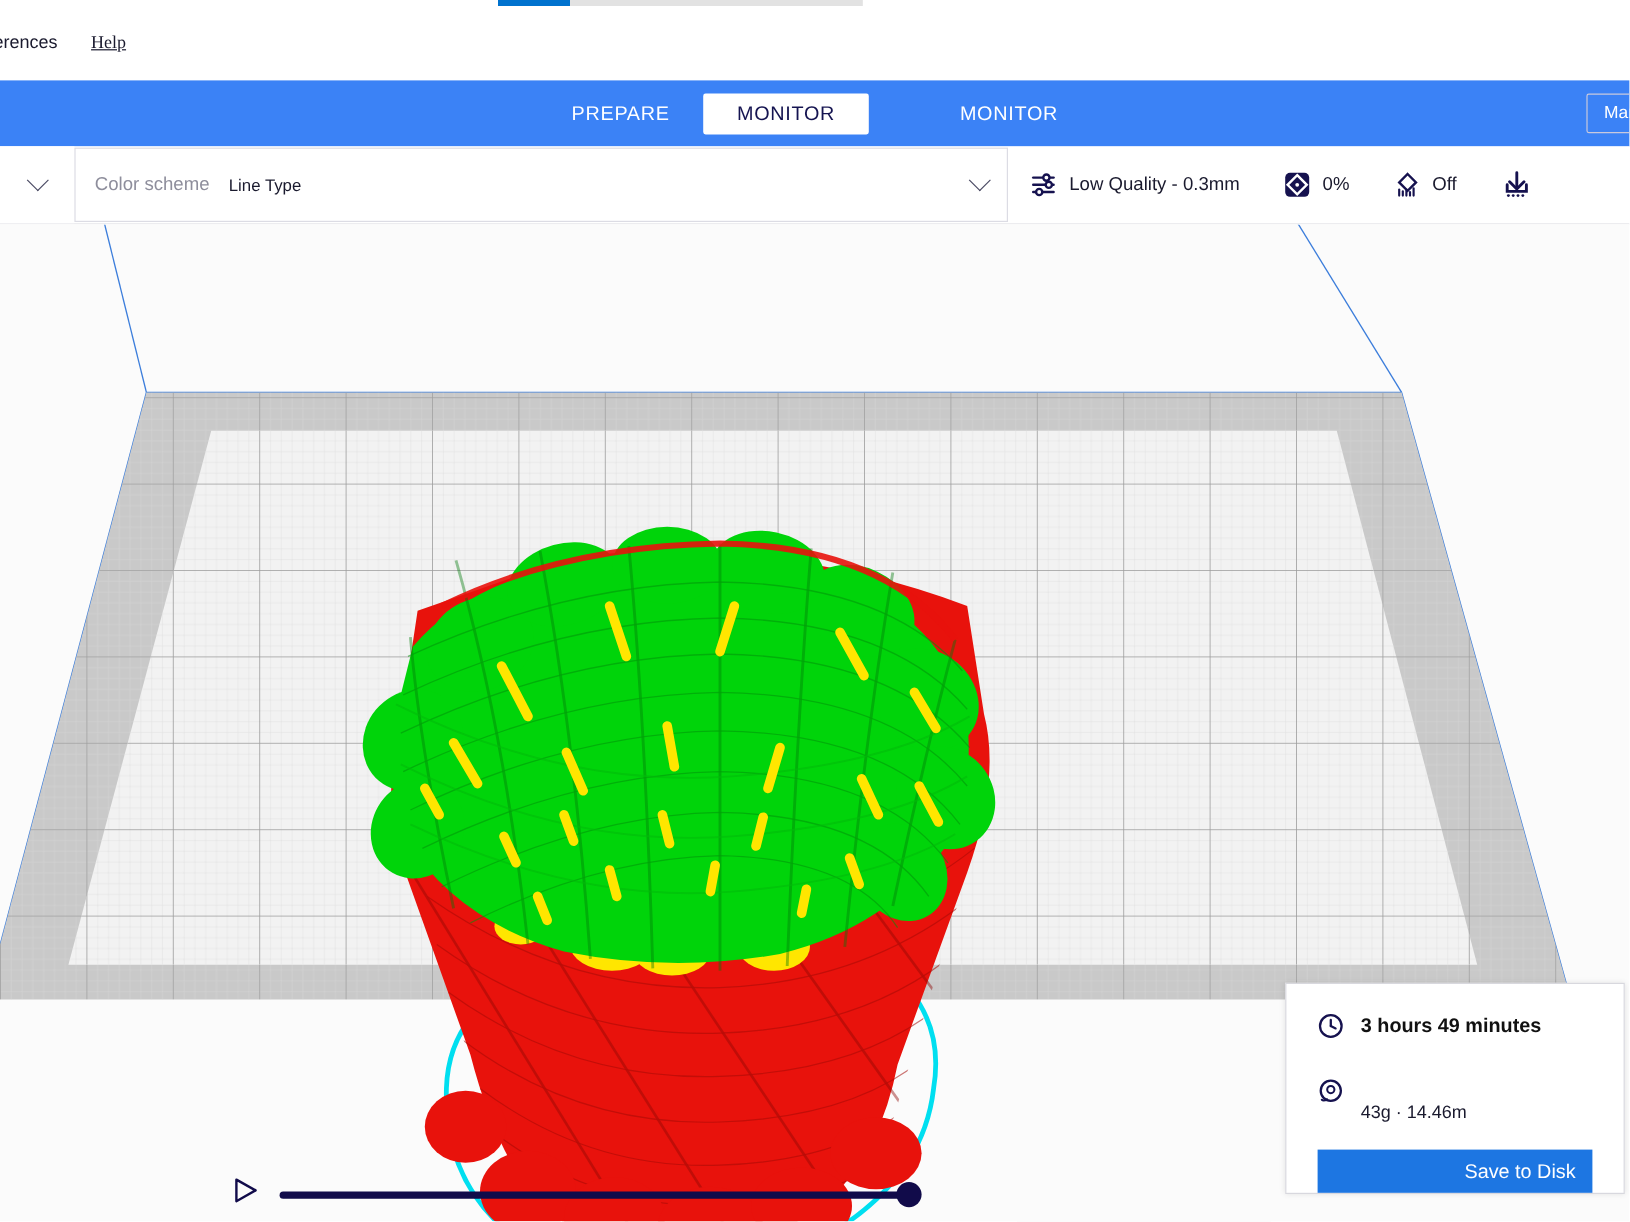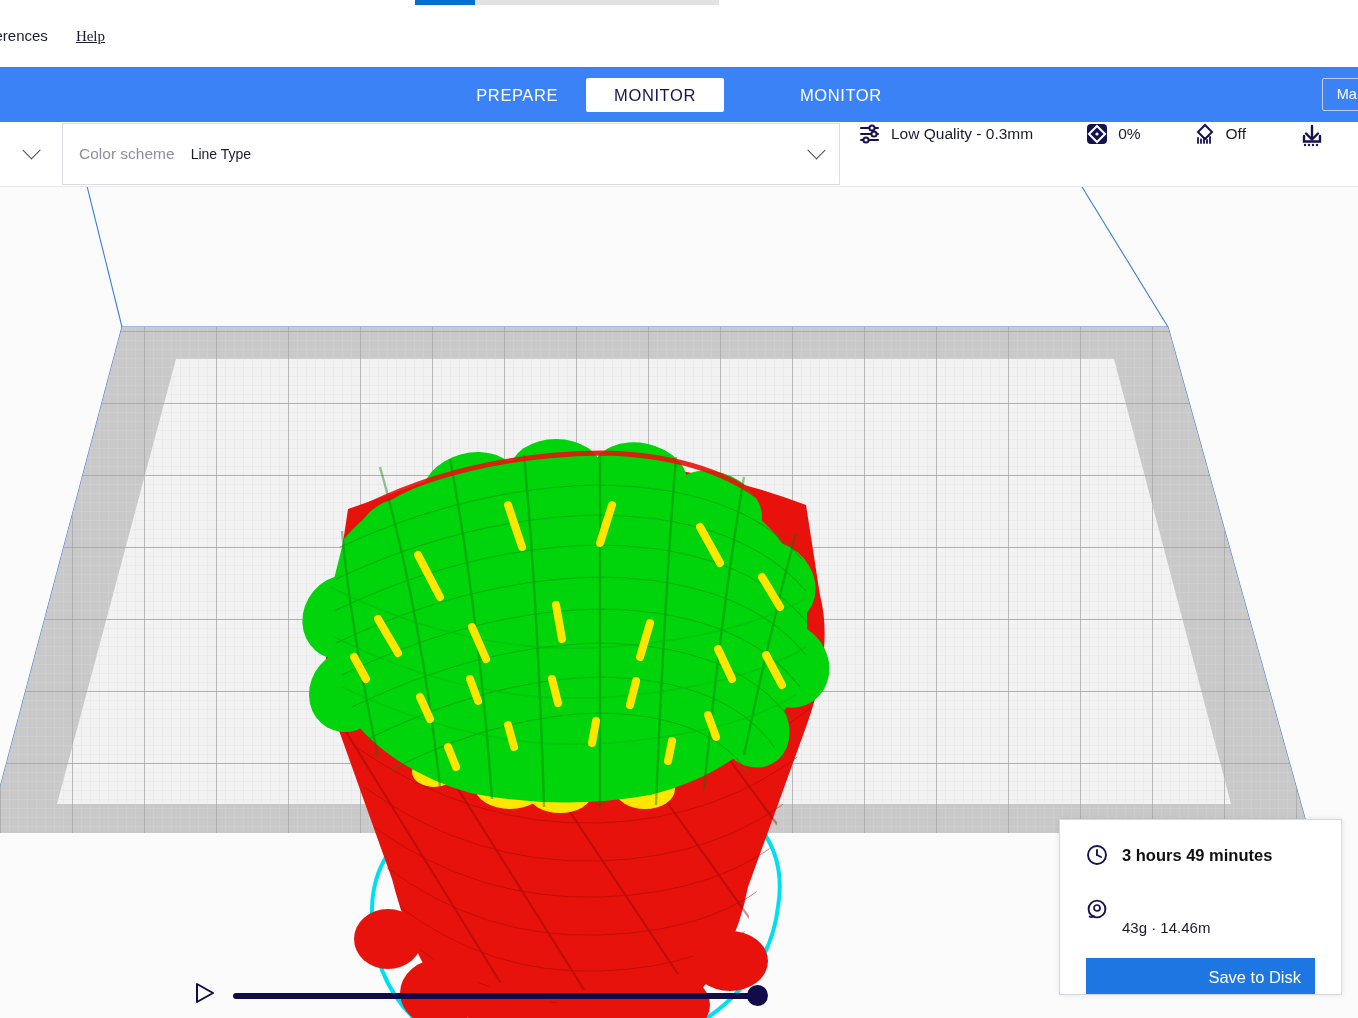--- a/index.html
+++ b/index.html
@@ -68,21 +68,21 @@
   }
   .colorscheme-box{
     flex:0 0 778px; border:1px solid #dcdce4; background:#ffffff;
     display:flex; align-items:center; padding:0 16px;
     margin:1px 0;
   }
   .cs-label{ font-size:15.5px; color:#8e8e9c; }
   .cs-value{ font-size:14px; color:#1a1a2e; margin-left:16px; }
   .cs-chevron{ margin-left:auto; }
   .tb-right{
-    flex:1; display:flex; align-items:flex-start; padding-left:18px; gap:16px;
+    flex:1; display:flex; align-items:center; padding-left:18px; gap:0;
   }
   .tb-stat{ display:flex; align-items:center; gap:9px; margin-right:36px; }
   .tb-stat .txt{ font-size:15.5px; color:#1a1a2e; white-space:nowrap; }
   .icon{ display:inline-flex; align-items:center; justify-content:center; }
 
   
   .chev{
     width:13px; height:13px; border-right:1.6px solid #4a4a63;
     border-bottom:1.6px solid #4a4a63; transform:rotate(45deg) translate(-3px,-3px);
   }
@@ -103,21 +103,21 @@
     position:absolute; left:233px; bottom:19px; width:530px; height:6px;
     background:#110b4a; border-radius:3px;
   }
   .slider-handle{
     position:absolute; left:747px; bottom:12px; width:21px; height:21px;
     border-radius:50%; background:#110b4a;
   }
 
   
   .info-card{
-    position:absolute; right:16px; bottom:23px; width:283px; min-height:148px;
+    position:absolute; right:4px; bottom:23px; width:283px; min-height:148px;
     background:#ffffff; border:1px solid #d8d8de;
     box-shadow:0 0 5px rgba(0,0,0,.10);
     padding:24px 0 0 0;
   }
   .info-row{ display:flex; align-items:center; gap:14px; padding:0 0 0 26px; }
   .info-row.time{ margin-bottom:16px; }
   .info-time-txt{ font-size:16.5px; font-weight:bold; color:#111; }
   .info-mat-txt{ font-size:15px; color:#1a1a2e;margin-top:37px; }
   .save-btn{
     margin:22px 0 0 26px; width:229px; height:36px;

